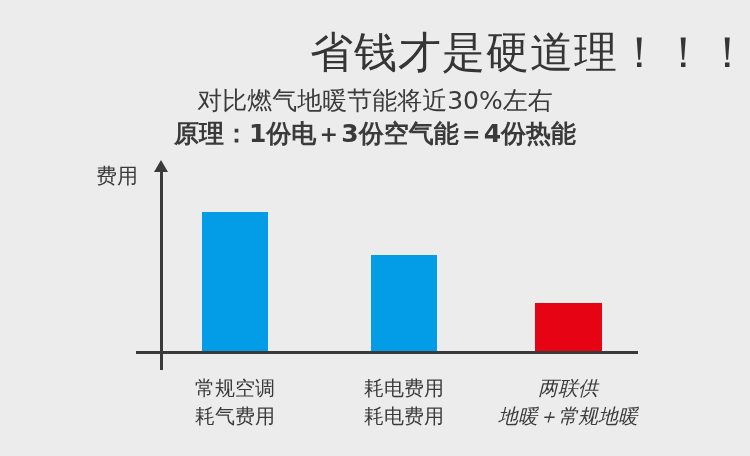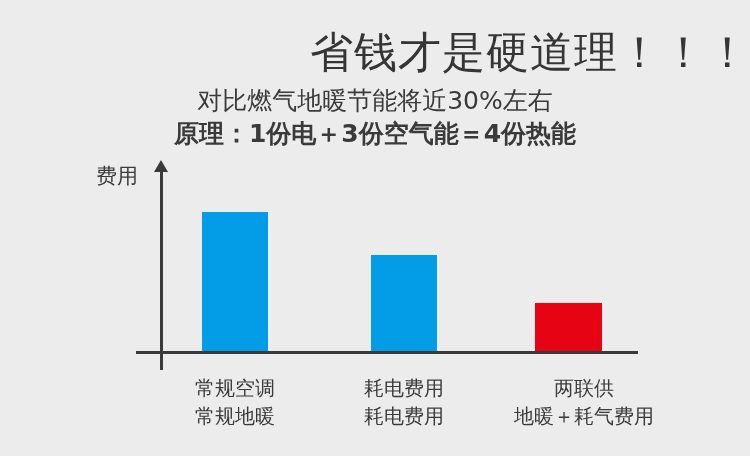--- a/index.html
+++ b/index.html
@@ -121,21 +121,21 @@
     top: 374px;
     text-align: center;
     font-size: 20px;
     line-height: 28px;
     color: #3a3a3a;
     white-space: nowrap;
   }
   .cat-label .line { display: block; }
   .cat-1 { left: 155px; width: 160px; }
   .cat-2 { left: 324px; width: 160px; }
-  .cat-3 { left: 484px; width: 200px; }
+  .cat-3 { left: 468px; width: 200px; font-style: italic; }
 </style>
 </head>
 <body>
 
 <div id="poster">
 
   <div class="title">省钱才是硬道理！！！</div>
 
   <div class="subtitle-1">对比燃气地暖节能将近30%左右</div>
 
@@ -148,27 +148,27 @@
     <div class="axis-y-arrow"></div>
     <div class="axis-y"></div>
     <div class="axis-x"></div>
 
     <div class="bar bar-1"></div>
     <div class="bar bar-2"></div>
     <div class="bar bar-3"></div>
 
     <div class="cat-label cat-1">
       <span class="line">常规空调</span>
-      <span class="line">常规地暖</span>
+      <span class="line">耗气费用</span>
     </div>
 
     <div class="cat-label cat-2">
       <span class="line">耗电费用</span>
       <span class="line">耗电费用</span>
     </div>
 
     <div class="cat-label cat-3">
       <span class="line">两联供</span>
-      <span class="line">地暖＋耗气费用</span>
+      <span class="line">地暖＋常规地暖</span>
     </div>
 
   </div>
 </div>
 
 </body></html>

